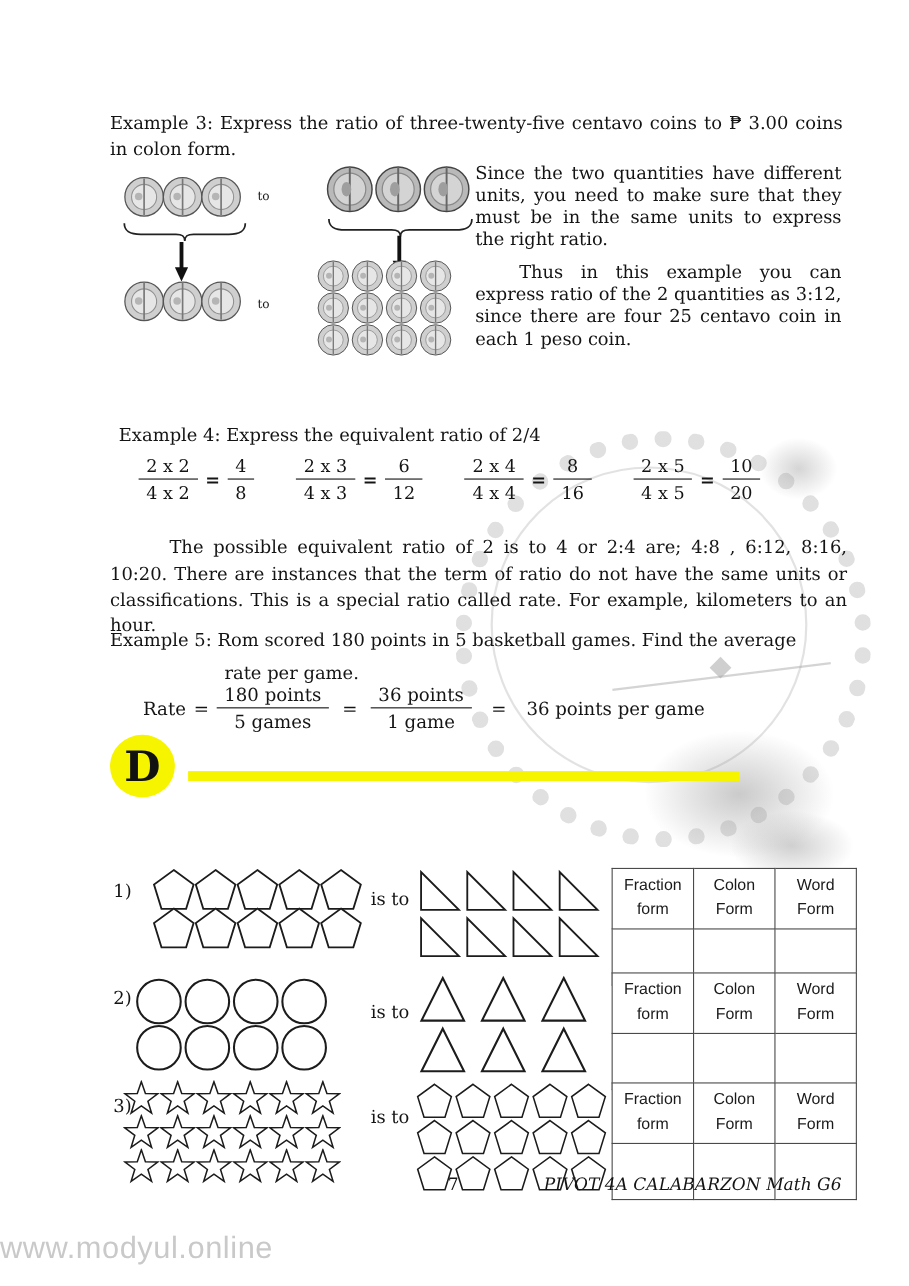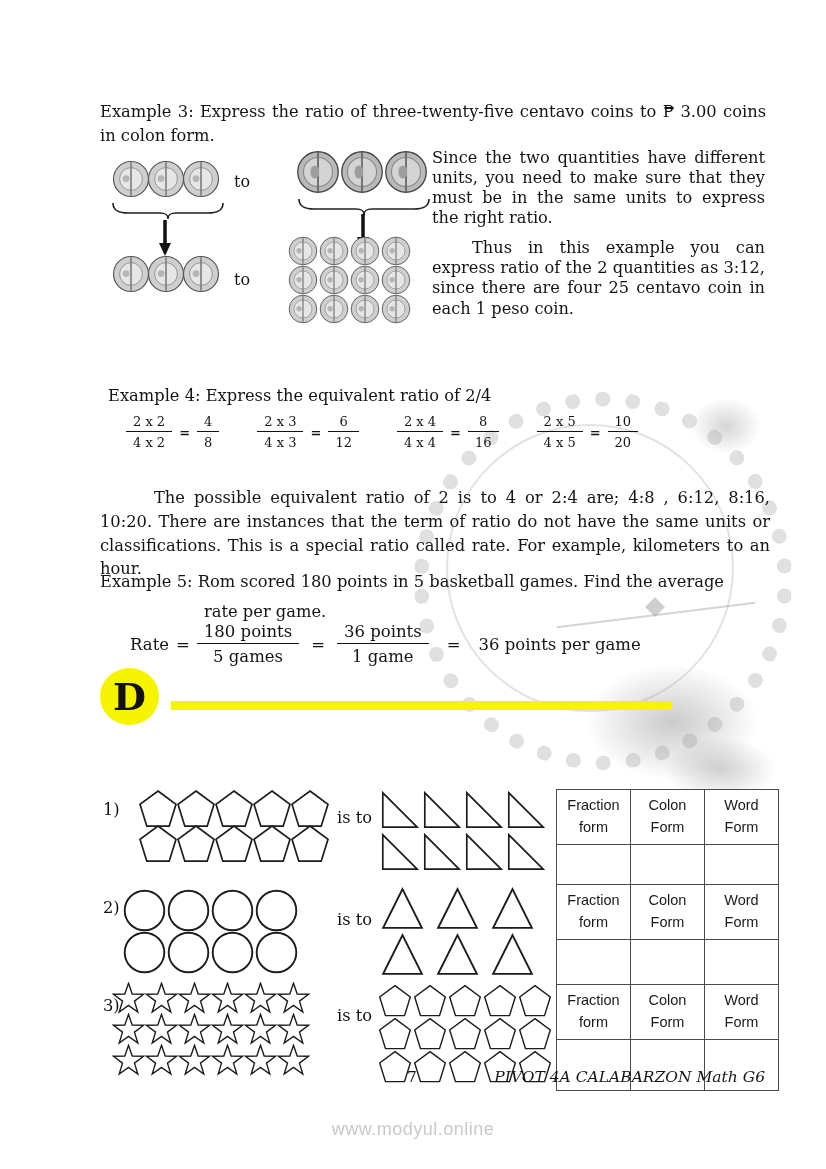--- a/index.html
+++ b/index.html
@@ -40,24 +40,24 @@
   .d-badge{left:100px;top:668px;width:59px;height:57px;border-radius:50%;background:#f7f400;
            display:flex;align-items:center;justify-content:center;
            font-size:38px;font-weight:bold;color:#111;}
   .d-bar{left:171px;top:701px;width:501px;height:9px;background:#f7f400;}
   
   table.ws{border-collapse:collapse;background:#fff;}
   table.ws td{border:1.6px solid #4a4a4a;width:69px;text-align:center;vertical-align:middle;
               font-family:"Liberation Sans",sans-serif;font-size:14.5px;line-height:1.5;
               padding:5px 2px;white-space:pre-line;color:#1a1a1a;}
   table.ws tr.empty td{height:40px;}
-  .to-label{font-size:16px;}
+  .to-label{font-size:11px;}
   .footer{font-size:15.5px;}
-  .site{left:0;right:0;top:1119px;text-align:center;color:#c9c9c9;
-        font-family:"Liberation Sans",sans-serif;font-size:18px;letter-spacing:.5px;}
+  .site{left:0;right:0;top:1119px;text-align:left;color:#c9c9c9;
+        font-family:"Liberation Sans",sans-serif;font-size:28px;letter-spacing:.5px;}
 </style>
 </head>
 <body>
 
 <div class="page">
 
   <div class="wm wm-ring1"></div>
   <div class="wm wm-ring2"></div>
   <div class="wm wm-hand"></div>
   <div class="wm wm-dot"></div>
@@ -239,21 +239,21 @@
     </div>
 
   <div class="abs z1 just tight" style="left:432px;top:148px;width:333px;font-size:16.2px;">
     <p style="margin:0;">Since the two quantities have different units, you need to make sure that they must be in the same units to express the right ratio.</p>
     <p style="margin:10px 0 0;text-indent:40px;"><span>Thus in this example you can express ratio of the 2 quantities as </span><span class="b">3:12</span><span>, since there are </span><span class="b">four</span><span> 25 centavo coin in each 1 peso coin.</span></p>
   </div>
 
 
   <div class="abs z1 body-text" style="left:108px;top:384px;"><span class="b">Example 4</span><span>: Express the equivalent ratio of </span><span class="b">2/4</span></div>
 
-  <div class="abs z1" style="left:126px;top:414px;display:flex;gap:38px;font-size:13px;">
+  <div class="abs z1" style="left:126px;top:414px;display:flex;gap:38px;font-size:16px;">
     <div class="eq-row">
       <span class="frac">
           <span class="num">2 x 2</span>
           <span class="den">4 x 2</span>
         </span>
       <span class="eqs">=</span>
       <span class="frac b">
           <span class="num">4</span>
           <span class="den">8</span>
         </span>

